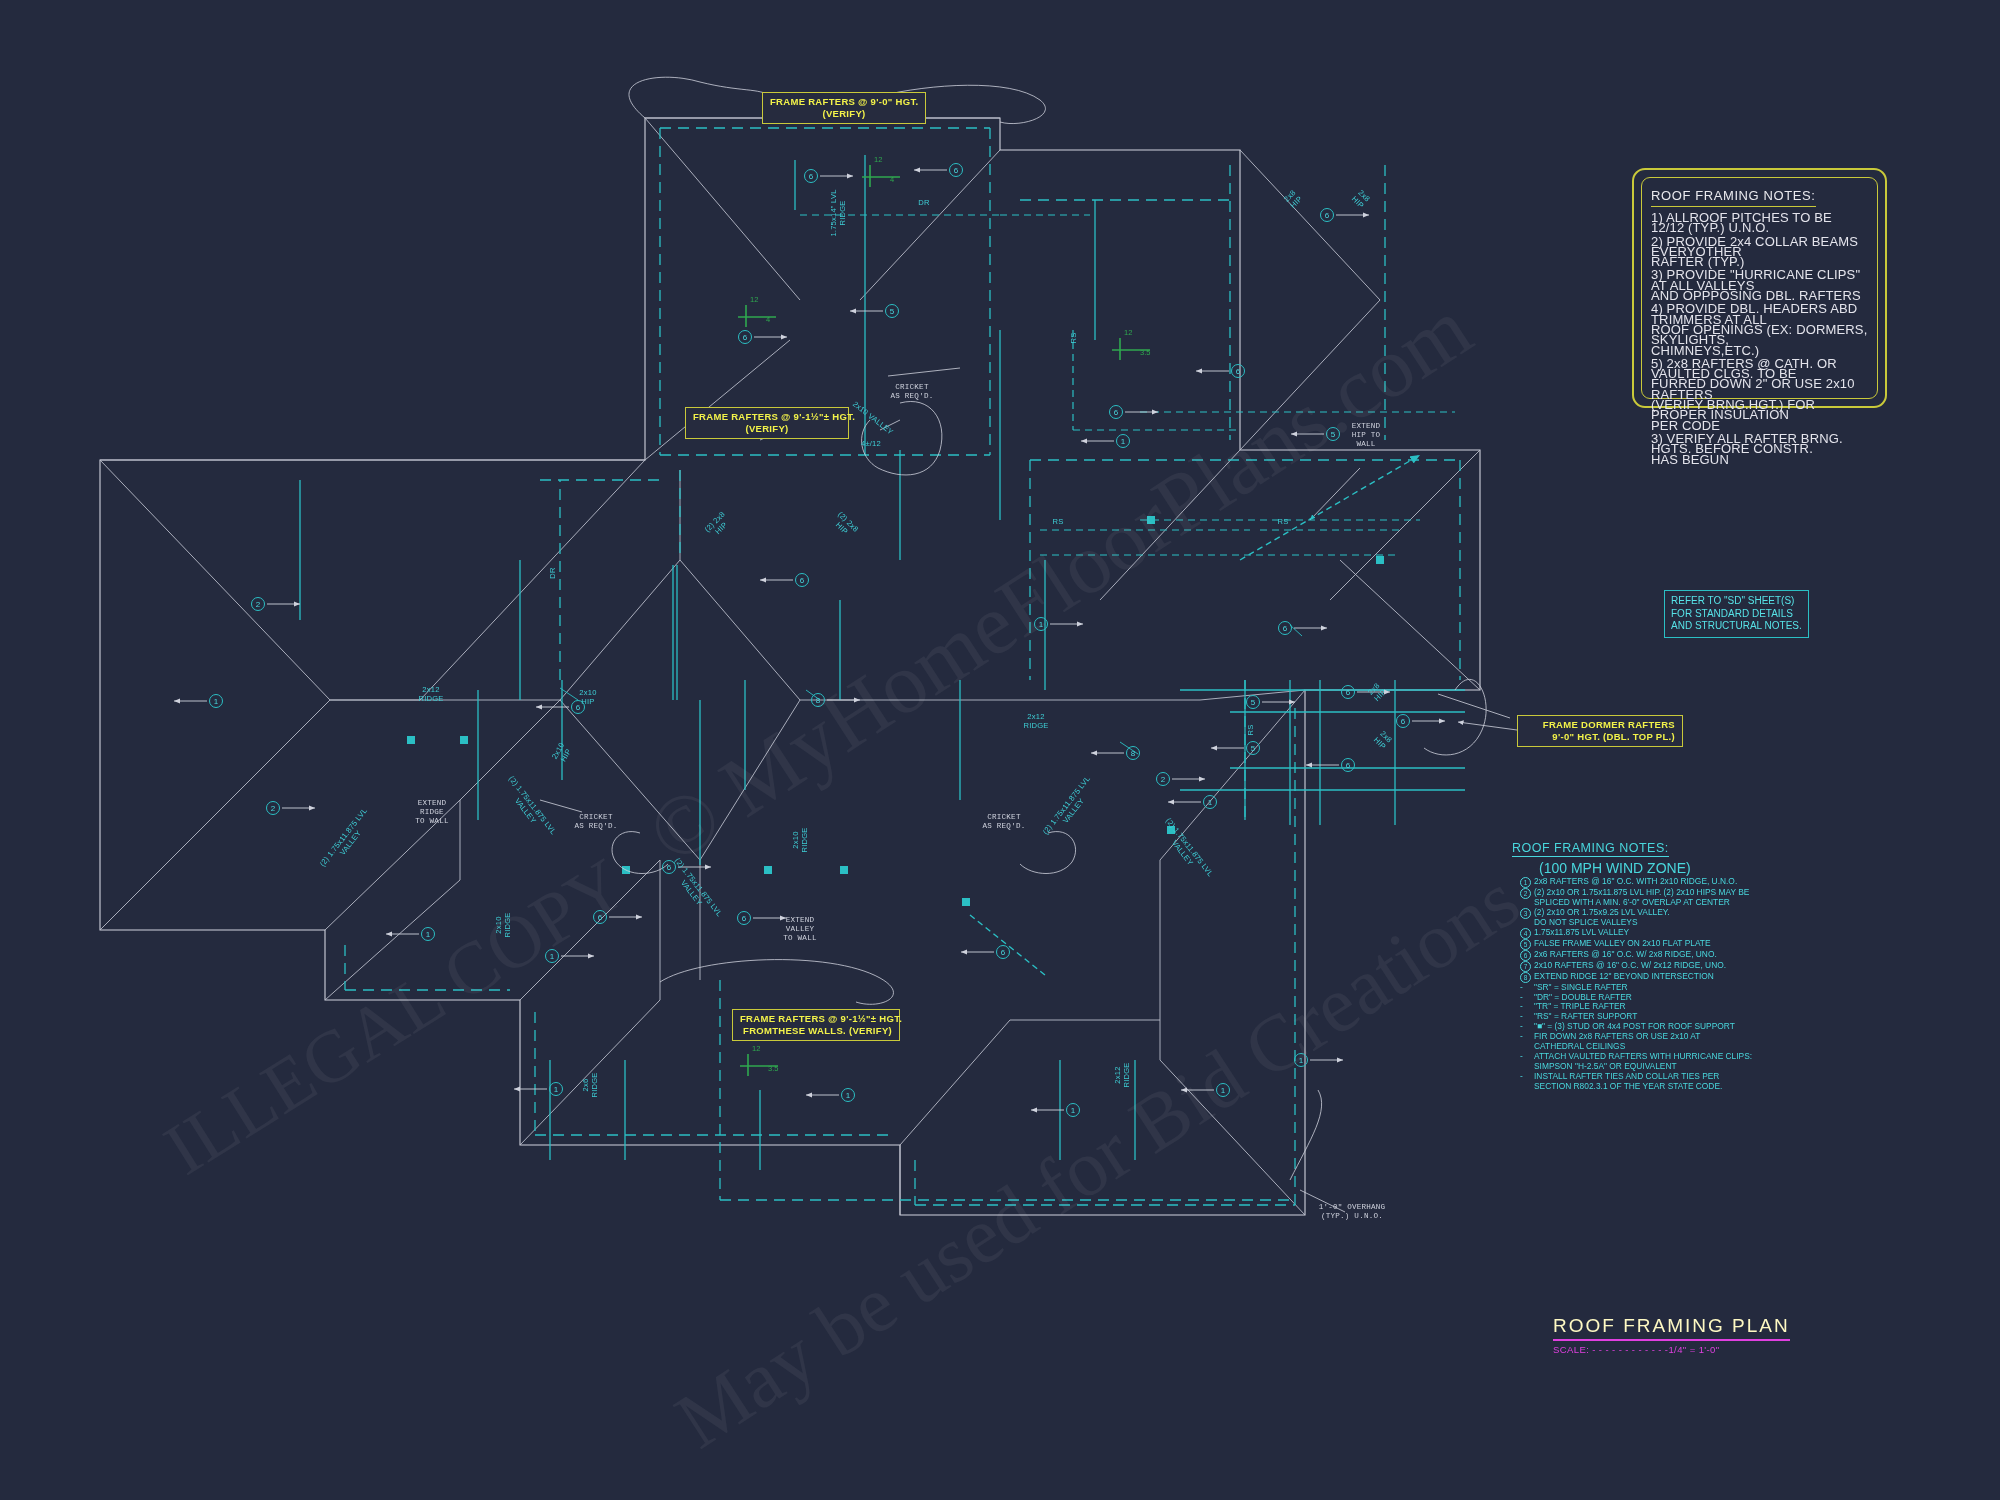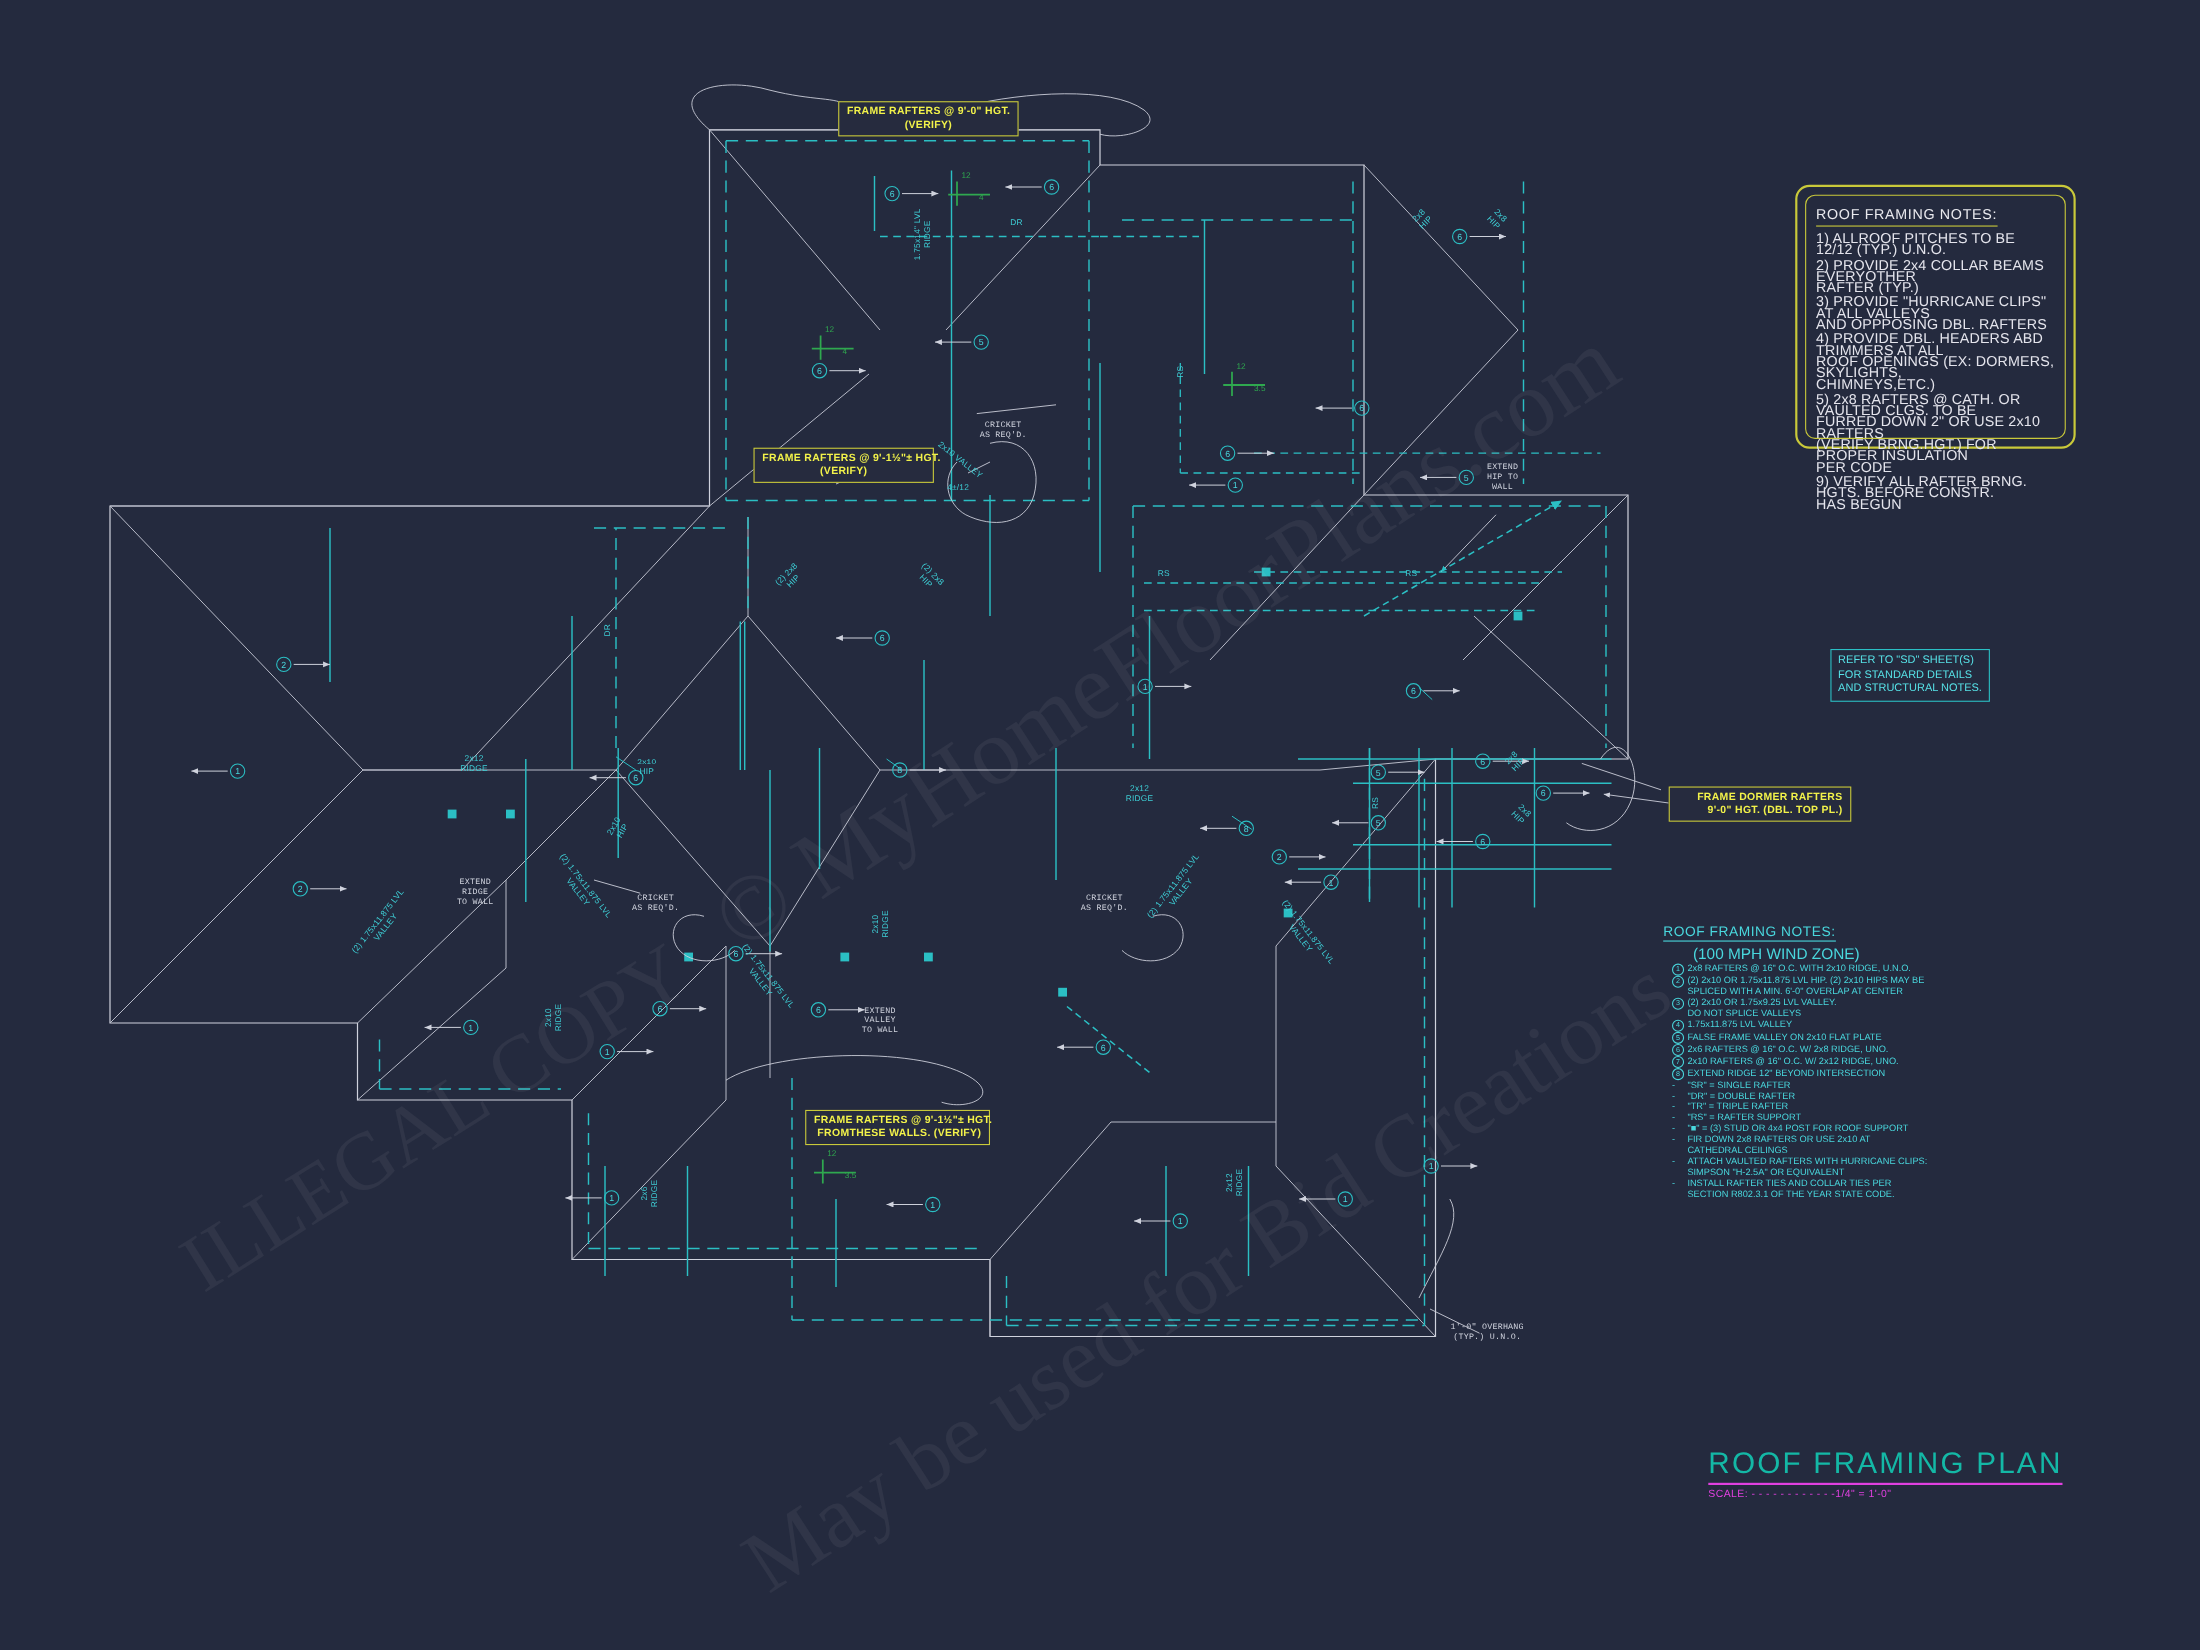--- a/index.html
+++ b/index.html
@@ -46,21 +46,21 @@
         border-bottom:1px solid #49d7dd;display:inline-block;padding-bottom:1px;}
   #cyanNotes .sub{font-size:14px;margin:3px 0 1px 27px;}
   #cyanNotes .row{display:flex;font-size:8.4px;line-height:9.9px;margin-left:8px;}
   #cyanNotes .mk{width:14px;flex:0 0 14px;text-align:left;}
   #cyanNotes .tx{white-space:pre-line;}
   .circnum{display:inline-block;width:9px;height:9px;line-height:9px;
         border:1px solid #49d7dd;border-radius:50%;text-align:center;font-size:6.5px;}
 
   
   #titleBlock{position:absolute;left:1553px;top:1315px;}
-  #titleBlock .t{color:#14b8a6;font-size:27px;letter-spacing:2px;
+  #titleBlock .t{color:#fef9c3;font-size:19px;letter-spacing:2px;
         border-bottom:2px solid #e040e0;padding-bottom:2px;white-space:nowrap;}
   #titleBlock .s{color:#e040e0;font-size:9.5px;margin-top:3px;letter-spacing:.4px;}
 
   
   .an{position:absolute;color:#3ecfd6;font-size:7.6px;line-height:9px;
       white-space:pre;letter-spacing:.2px;}
   .an.w{color:#cfd2dd;font-family:Liberation Mono, monospace;}
   .an.ctr{text-align:center;}
 </style>
 </head>
@@ -553,21 +553,21 @@
      RAFTER (TYP.)</li>
           <li>3) PROVIDE "HURRICANE CLIPS" AT ALL VALLEYS
      AND OPPPOSING DBL. RAFTERS</li>
           <li>4) PROVIDE DBL. HEADERS ABD TRIMMERS AT ALL
      ROOF OPENINGS (EX: DORMERS, SKYLIGHTS,
      CHIMNEYS,ETC.)</li>
           <li>5) 2x8 RAFTERS @ CATH. OR VAULTED CLGS. TO BE
      FURRED DOWN 2" OR USE 2x10 RAFTERS
      (VERIFY BRNG.HGT.) FOR PROPER INSULATION
      PER CODE</li>
-          <li>9) VERIFY ALL RAFTER BRNG. HGTS. BEFORE CONSTR.
+          <li>3) VERIFY ALL RAFTER BRNG. HGTS. BEFORE CONSTR.
      HAS BEGUN</li>
         </ol>
     </div>
   </div>
 
   <div id="cyanNotes">
     <h3>ROOF FRAMING NOTES:</h3>
     <div class="sub">(100 MPH WIND ZONE)</div>
     <div id="cyanNumbered">
         <div class="row">

